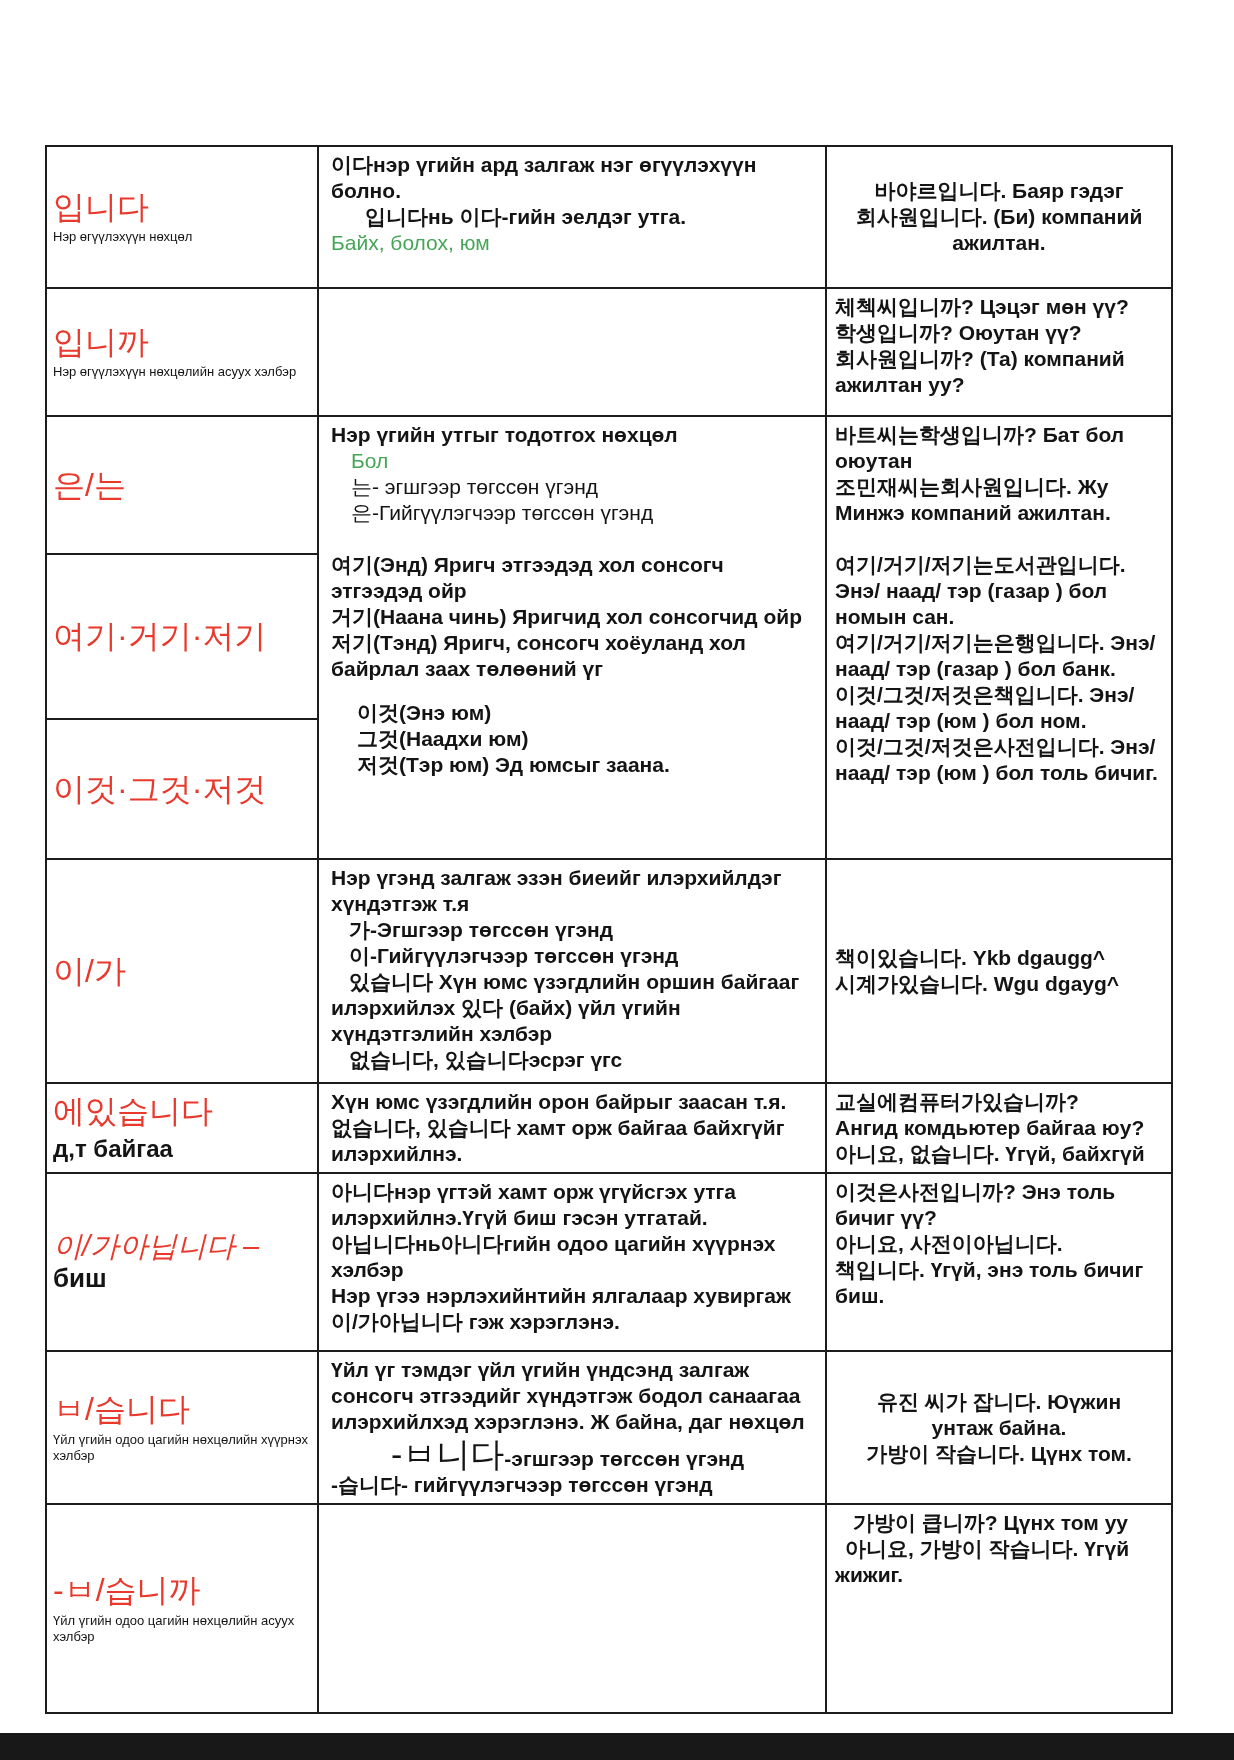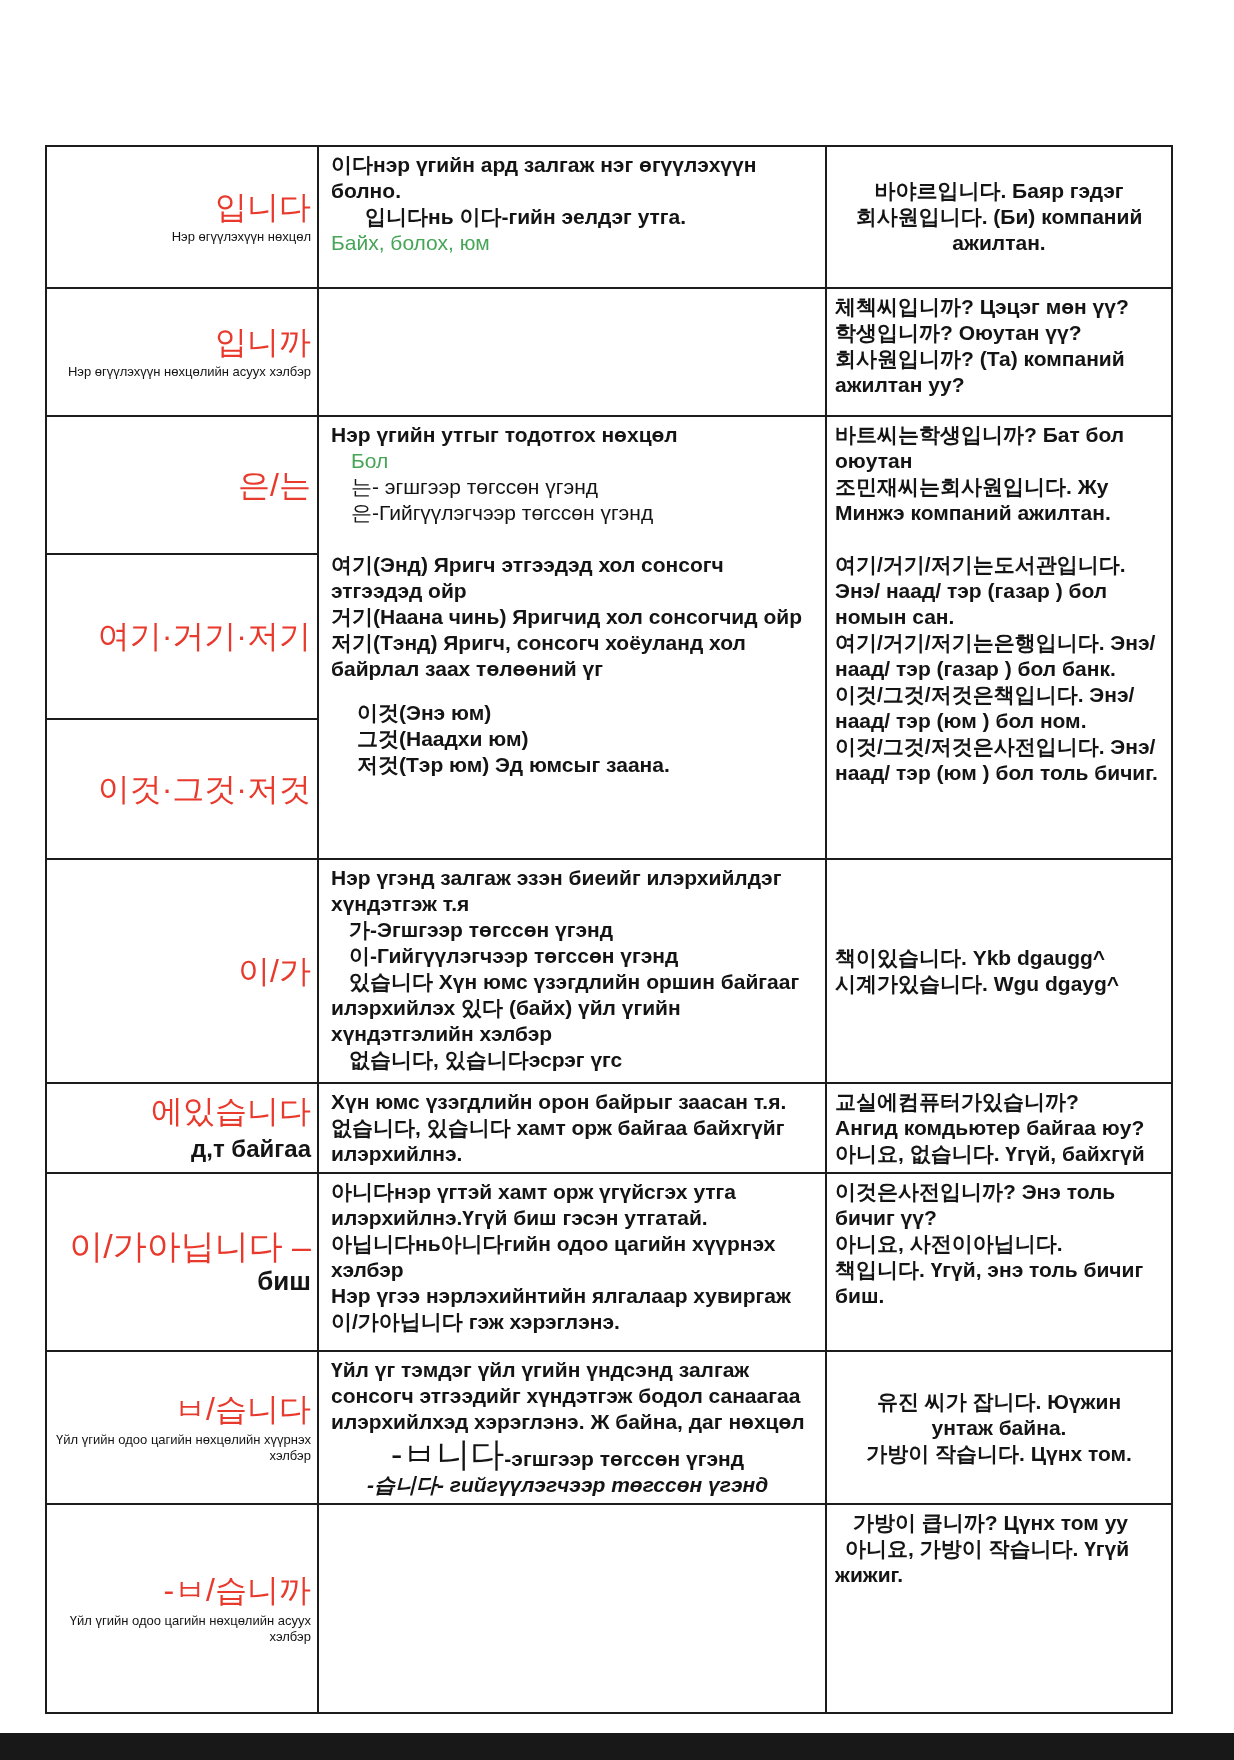--- a/index.html
+++ b/index.html
@@ -27,41 +27,41 @@
     padding:4px 8px;
     font-size:21px;line-height:1.24;
     vertical-align:top;
     overflow:hidden;
   }
   col.c1{width:272px;} col.c2{width:508px;} col.c3{width:346px;}
   tr.r1{height:142px;} tr.r2{height:128px;} tr.r3{height:138px;}
   tr.r4{height:165px;} tr.r5{height:140px;} tr.r6{height:224px;}
   tr.r7{height:88px;}  tr.r8{height:178px;} tr.r9{height:143px;}
   tr.r10{height:209px;}
-  td.lcell{vertical-align:middle;text-align:right;padding:4px 6px;}
+  td.lcell{vertical-align:middle;text-align:left;padding:4px 6px;}
   .klabel{font-size:32px;color:var(--red);line-height:1.15;white-space:nowrap;}
-  .klabel.small{font-size:34px;}
+  .klabel.small{font-size:29px;font-style:italic;}
   .ldesc{font-size:13px;margin-top:4px;line-height:1.22;}
   .ldesc.big{font-size:24px;font-weight:bold;}
   .ldesc.vbig{font-size:26px;font-weight:bold;margin-top:0;}
   td.mcell{padding:5px 10px 5px 12px;font-weight:bold;}
   td.rcell{padding:5px 8px;font-weight:bold;}
   td.vmid{vertical-align:middle;margin-left:45px;}
   td.ctr{text-align:center;}
   .green{color:var(--green);font-weight:normal;}
   .ind1{text-indent:34px;}
   .ind2{margin-left:20px;font-weight:normal;}
   .ind3{margin-left:26px;}
   .hang{text-indent:18px;}
   .gap-top{margin-top:26px;}
   .gap-top-sm{margin-top:18px;}
   .ctrish{}
   .bigk{font-size:34px;line-height:1.0;font-weight:normal;}
   .bnida-line{margin-left:60px;margin-top:2px;}
-  .seumnida-line{margin-left:36px;font-style:italic;}
+  .seumnida-line{}
   .rind1{text-indent:18px;}
   .rind2{text-indent:10px;}
   .bottom-bar{
     position:absolute;left:0;top:1733px;width:1234px;height:27px;background:#181818;
   }
 </style>
 </head>
 <body>
 
 <div class="page">

